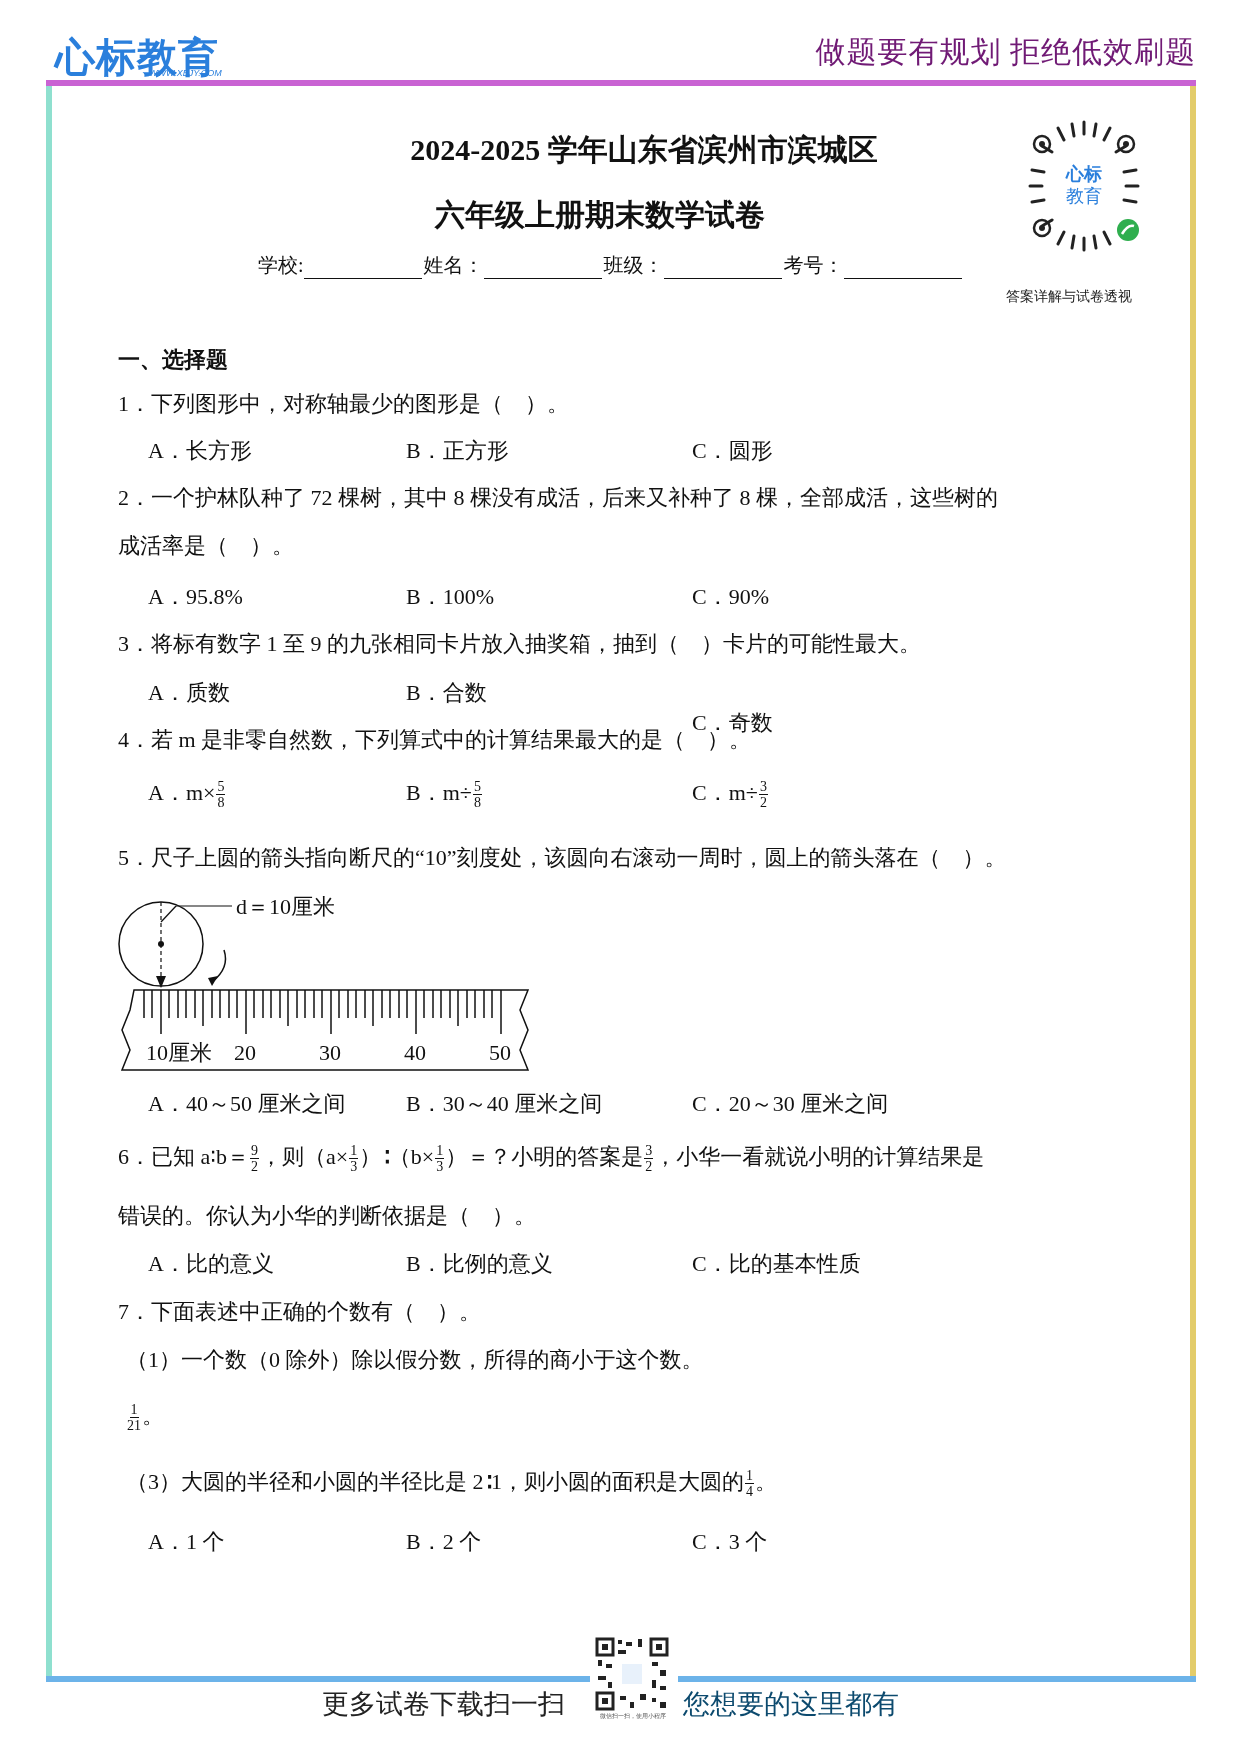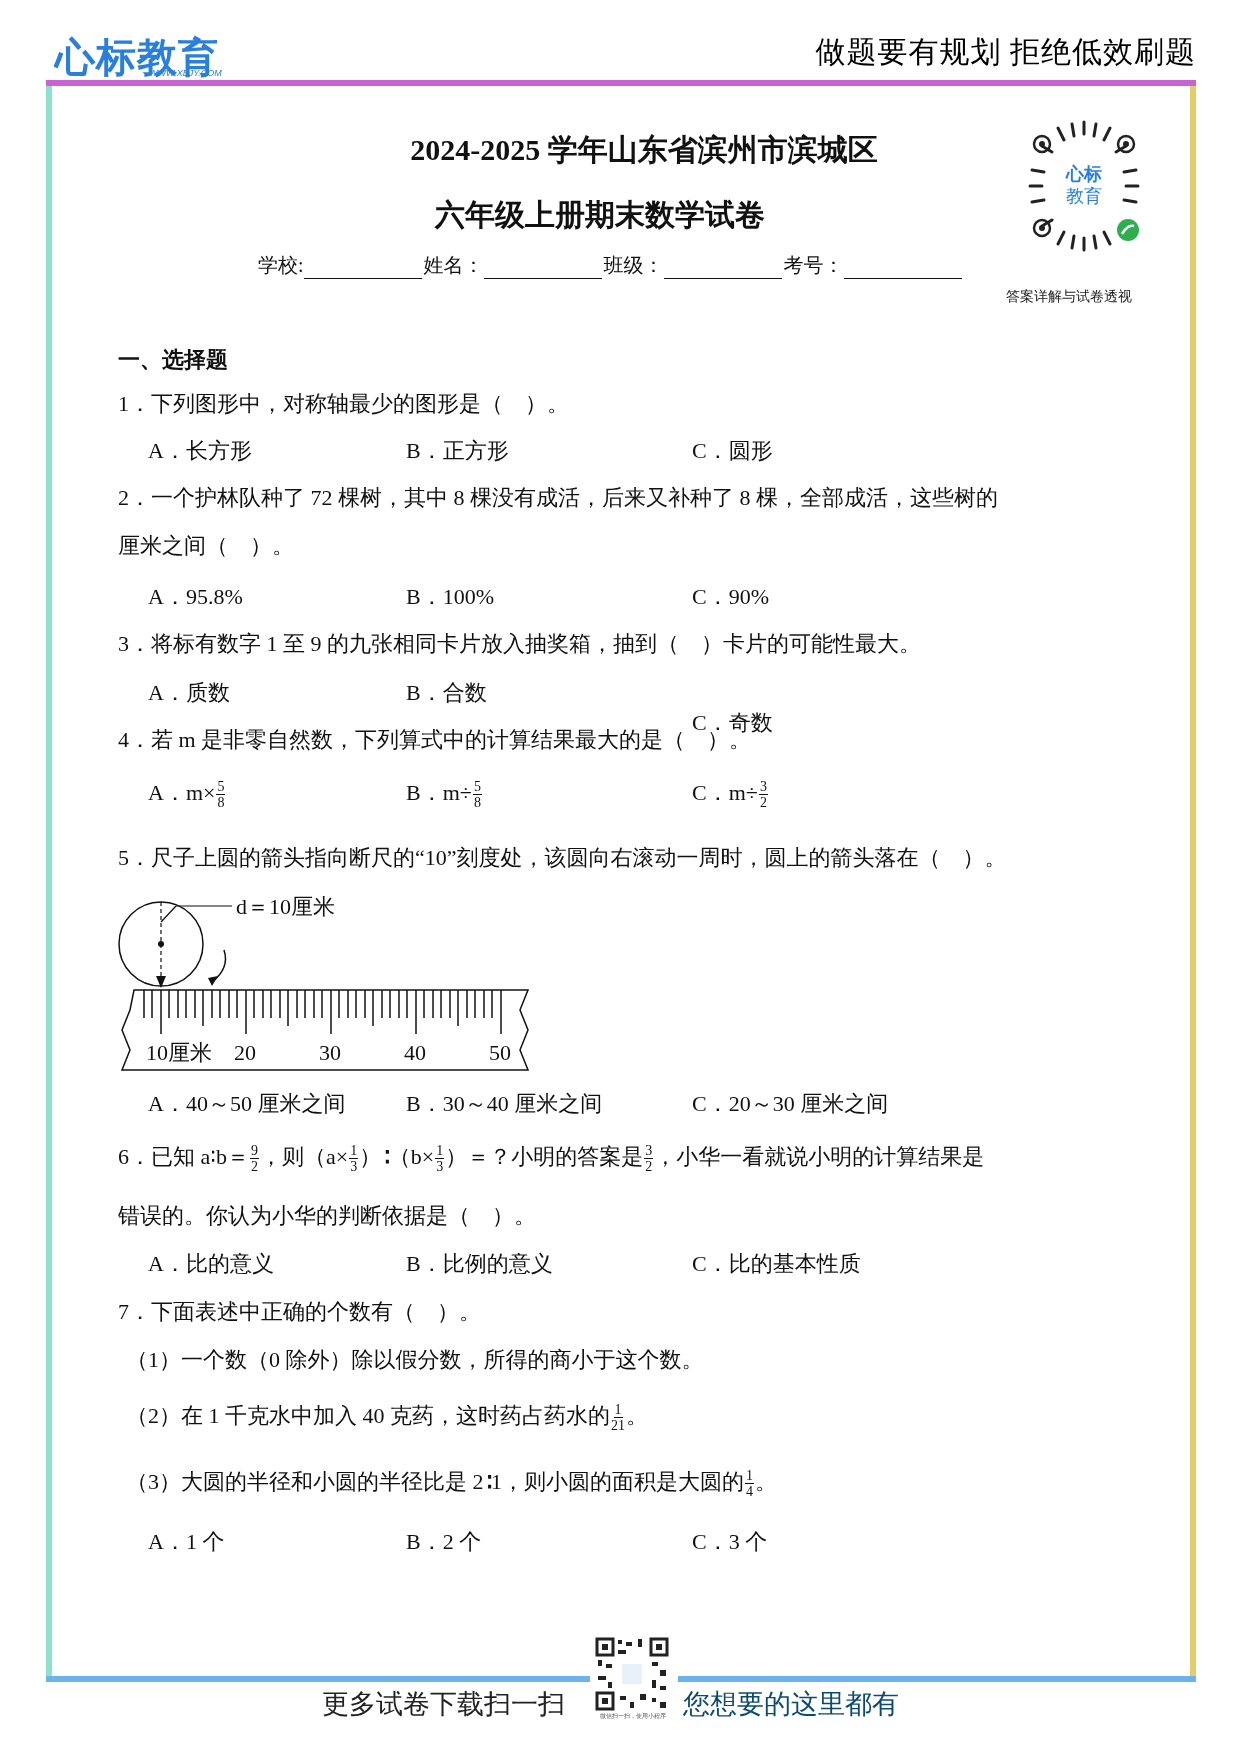--- a/index.html
+++ b/index.html
@@ -3,21 +3,21 @@
 <meta charset="utf-8">
 <style>
   html, body { margin:0; padding:0; background:#fff; }
   body { width:1240px; height:1754px; position:relative; overflow:hidden;
          font-family:"Liberation Serif","DejaVu Serif",serif; color:#111; }
   .abs { position:absolute; }
   
   .logo { left:48px; top:28px; height:52px; display:flex; align-items:flex-end; }
   .logo-main { font-family:"DejaVu Sans",sans-serif; font-weight:bold; font-size:40px; color:#2a7fdc; letter-spacing:1px; line-height:46px;margin-left:7px; }
   .logo-url { font-family:"Liberation Sans",sans-serif; font-style:italic; font-size:9px; color:#2a7fdc; margin-left:-70px; margin-bottom:2px; }
-  .slogan { right:44px; top:32px; font-size:30px; letter-spacing:1px; color:#000000; }
+  .slogan { right:44px; top:32px; font-size:30px; letter-spacing:1px; color:#701a75; }
   .bar-top { left:46px; top:80px; width:1150px; height:6px; background:#c963d3; }
   .bar-left { left:46px; top:86px; width:6px; height:1596px; background:#8fe0cf; }
   .bar-right { left:1190px; top:86px; width:6px; height:1596px; background:#e3cc6a; }
   .bar-bottom-l { left:46px; top:1676px; width:544px; height:6px; background:#6cb3e9; }
   .bar-bottom-r { left:678px; top:1676px; width:518px; height:6px; background:#6cb3e9; }
   
   .title1 { left:0; width:1240px; top:130px; text-align:center; font-size:30px; font-weight:bold;margin-left:24px; }
   .title2 { left:0; width:1200px; top:195px; text-align:center; font-size:30px; font-weight:bold; }
   .info { left:258px; top:252px; font-size:20px; display:flex; align-items:flex-end; }
   .info .blank { display:inline-block; width:118px; border-bottom:1.5px solid #111; height:20px; margin-right:2px; }
@@ -107,21 +107,21 @@
 <div class="abs qr-caption">答案详解与试卷透视</div>
 
 <div class="abs t sec" style="left:118px; top:346px;">一、选择题</div>
 
 <div class="abs t" style="left:118px; top:390px;">1．下列图形中，对称轴最少的图形是（　）。</div>
 <div class="abs t" style="left:148px; top:437px;">A．长方形</div>
 <div class="abs t" style="left:406px; top:437px;">B．正方形</div>
 <div class="abs t" style="left:692px; top:437px;">C．圆形</div>
 
 <div class="abs t" style="left:118px; top:484px;">2．一个护林队种了 72 棵树，其中 8 棵没有成活，后来又补种了 8 棵，全部成活，这些树的</div>
-<div class="abs t" style="left:118px; top:532px;">厘米之间（　）。</div>
+<div class="abs t" style="left:118px; top:532px;">成活率是（　）。</div>
 <div class="abs t" style="left:148px; top:583px;">A．95.8%</div>
 <div class="abs t" style="left:406px; top:583px;">B．100%</div>
 <div class="abs t" style="left:692px; top:583px;">C．90%</div>
 
 <div class="abs t" style="left:118px; top:630px;">3．将标有数字 1 至 9 的九张相同卡片放入抽奖箱，抽到（　）卡片的可能性最大。</div>
 <div class="abs t" style="left:148px; top:679px;">A．质数</div>
 <div class="abs t" style="left:406px; top:679px;">B．合数</div>
 <div class="abs t" style="left:692px; top:679px;margin-top:30px;">C．奇数</div>
 
 <div class="abs t" style="left:118px; top:726px;">4．若 m 是非零自然数，下列算式中的计算结果最大的是（　）。</div>
@@ -232,21 +232,21 @@
     </span><span>，小华一看就说小明的计算结果是</span>
 </div>
 <div class="abs t" style="left:118px; top:1202px;">错误的。你认为小华的判断依据是（　）。</div>
 <div class="abs t" style="left:148px; top:1250px;">A．比的意义</div>
 <div class="abs t" style="left:406px; top:1250px;">B．比例的意义</div>
 <div class="abs t" style="left:692px; top:1250px;">C．比的基本性质</div>
 
 <div class="abs t" style="left:118px; top:1298px;">7．下面表述中正确的个数有（　）。</div>
 <div class="abs t" style="left:126px; top:1346px;">（1）一个数（0 除外）除以假分数，所得的商小于这个数。</div>
 <div class="abs t" style="left:126px; top:1402px;">
-  <span>（2）在 1 千克水中加入 40 克药，这时药占药水的</span><span class="frac">
+  <span class="frac">
       <span class="num">1</span>
       <span>21</span>
     </span><span>。</span>
 </div>
 <div class="abs t" style="left:126px; top:1468px;">
   <span>（3）大圆的半径和小圆的半径比是 2∶1，则小圆的面积是大圆的</span><span class="frac">
       <span class="num">1</span>
       <span>4</span>
     </span><span>。</span>
 </div>

